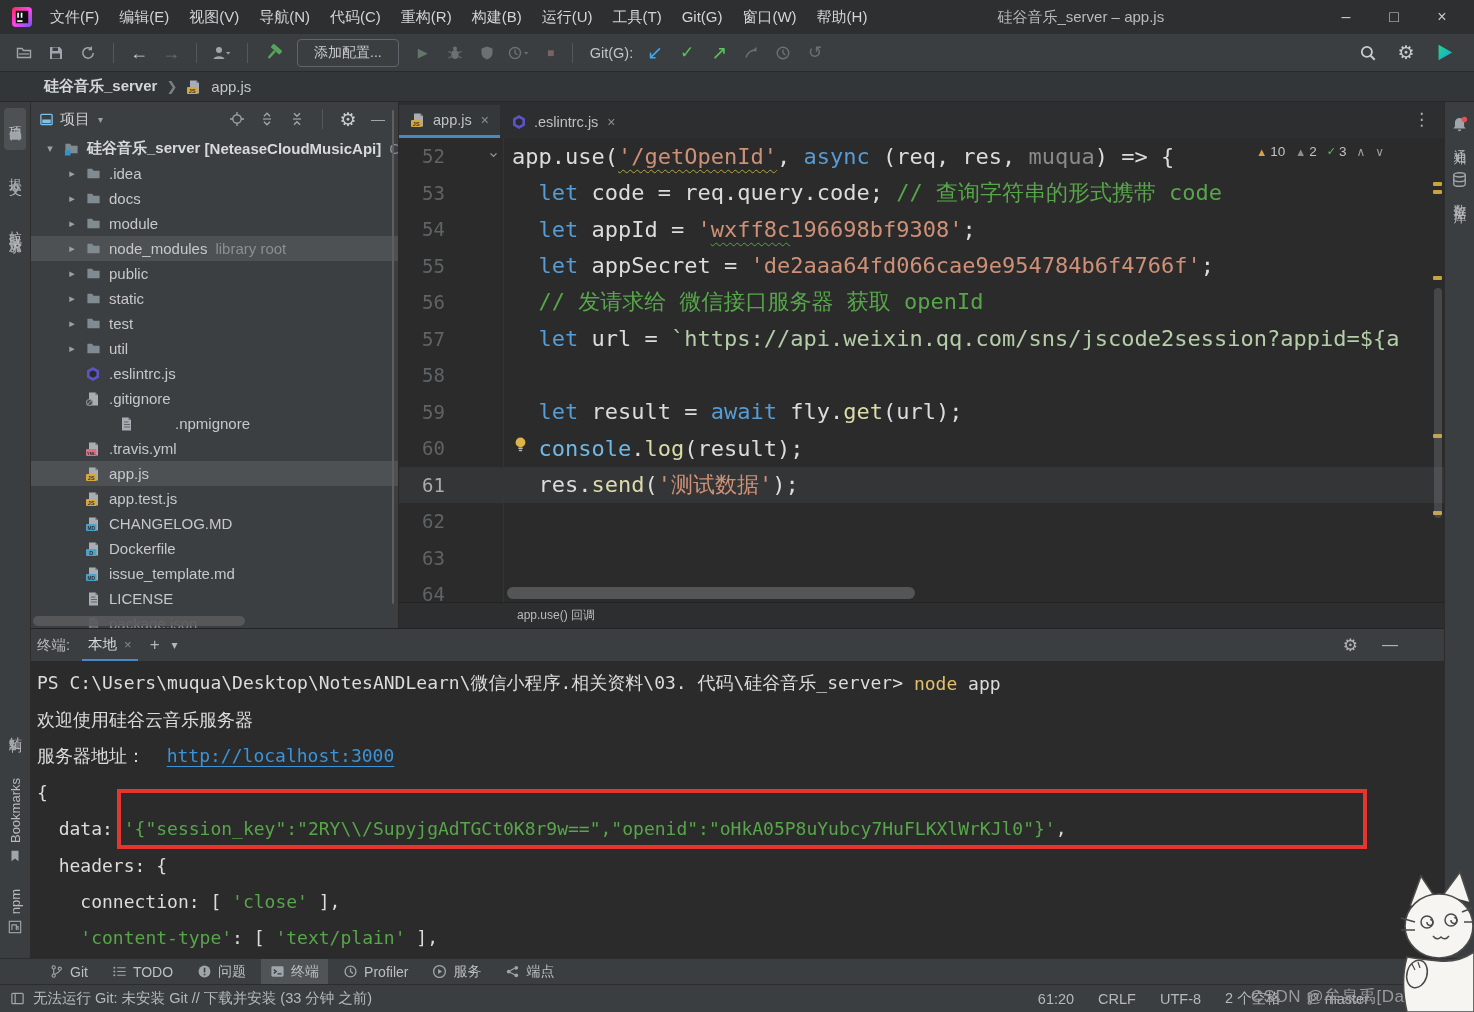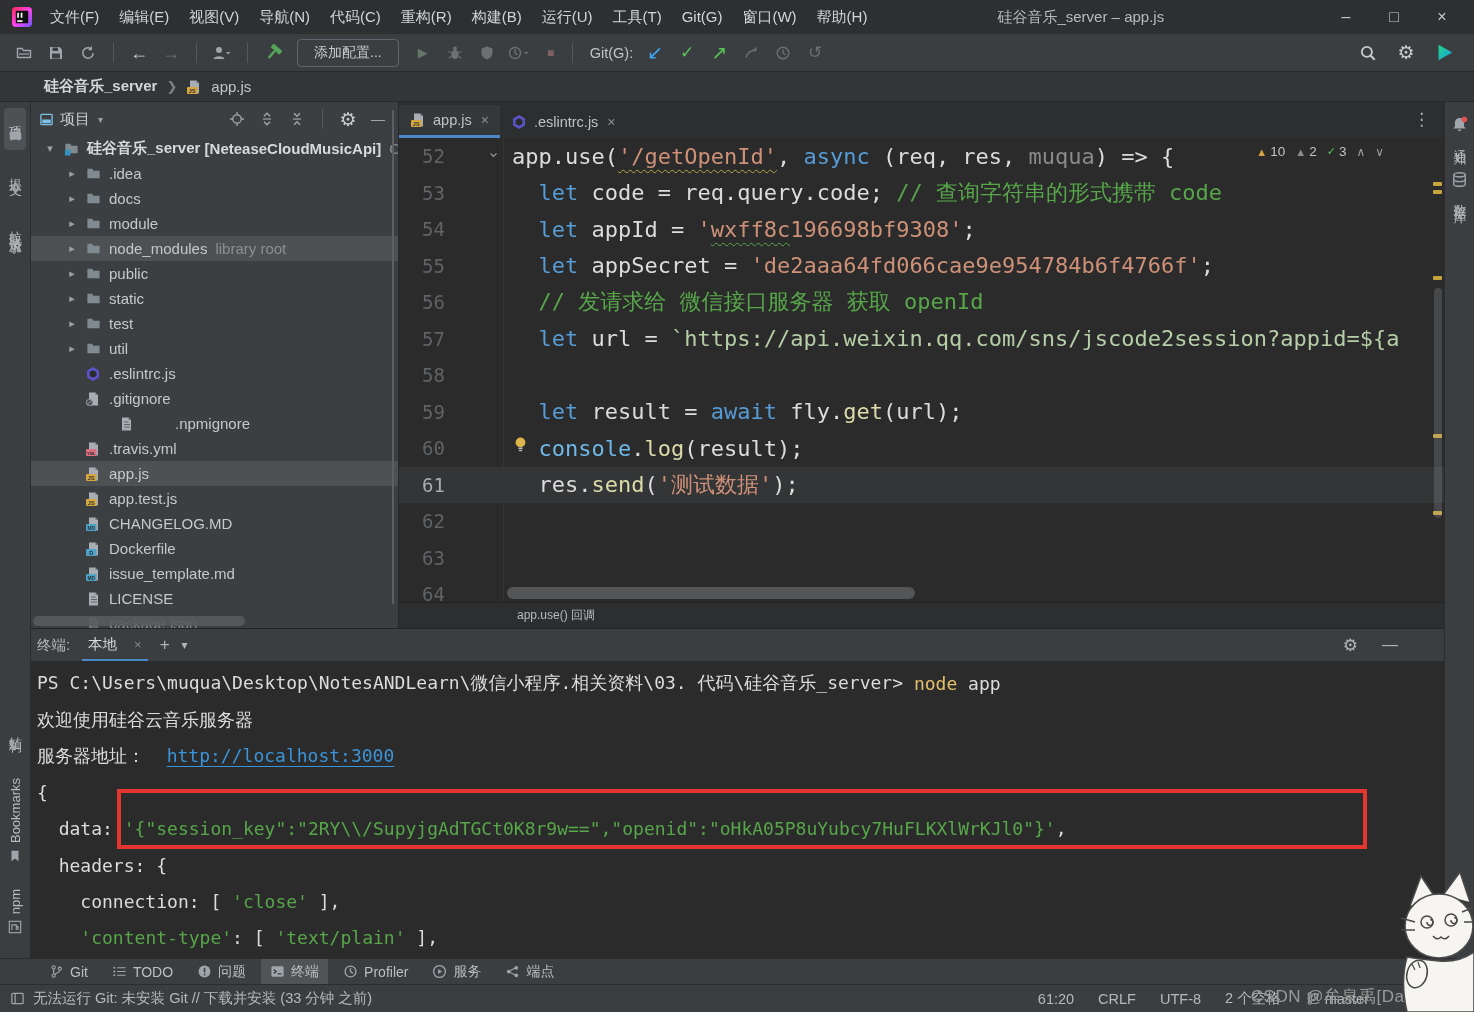--- a/index.html
+++ b/index.html
@@ -90,21 +90,21 @@
   .stripe{position:absolute;right:0;top:0;bottom:0;width:14px;}
   .stripe .tick{position:absolute;right:2px;width:9px;height:4px;background:#c7a43c;border-radius:1px;}
   .v-scroll{position:absolute;right:2px;top:150px;height:230px;width:8px;background:rgba(170,175,180,.22);border-radius:4px;}
   .h-scroll{position:absolute;left:108px;bottom:3px;width:408px;height:12px;background:#5a5d5f;border-radius:6px;opacity:.85;}
   .ctx-bar{height:26px;background:#2c2e30;border-top:1px solid #232323;color:#b9bbbd;font-size:12px;display:flex;align-items:center;padding-left:118px;flex:none;}
 
   
   .terminal{height:330px;background:#2b2b2b;border-top:1px solid #242424;display:flex;flex-direction:column;flex:none;}
   .term-header{height:32px;background:#3b3e40;display:flex;align-items:center;padding:0 10px 0 6px;gap:12px;flex:none;}
   .term-label{color:#b9bbbd;font-size:14.5px;}
-  .term-tab{display:flex;align-items:center;gap:17px;height:100%;border-bottom:2px solid #4a88c7;padding:0 6px;color:#d8dadc;font-size:14.5px;}
+  .term-tab{display:flex;align-items:center;gap:7px;height:100%;border-bottom:2px solid #4a88c7;padding:0 6px;color:#d8dadc;font-size:14.5px;}
   .term-tab .x{color:#85888b;font-size:13px;}
   .term-plus{color:#b4b6b8;font-size:17px;}
   .term-chev{color:#b4b6b8;font-size:12px;}
   .term-right{margin-left:auto;display:flex;align-items:center;gap:24px;padding-right:36px;}
   .term-content{flex:1;position:relative;font-family:"DejaVu Sans Mono",monospace;font-size:18px;color:#cfd1d3;padding:4px 0 0 6px;overflow:hidden;}
   .term-line{height:36.4px;display:flex;align-items:center;white-space:pre;}
   .t-y{color:#e2c06c;} .t-g{color:#57a64a;}
   .t-lnk{color:#3b94d9;text-decoration:underline;text-underline-offset:4px;}
   .red-box{position:absolute;left:86px;top:128px;width:1250px;height:60px;border:4px solid #e5352f;z-index:5;}
 

